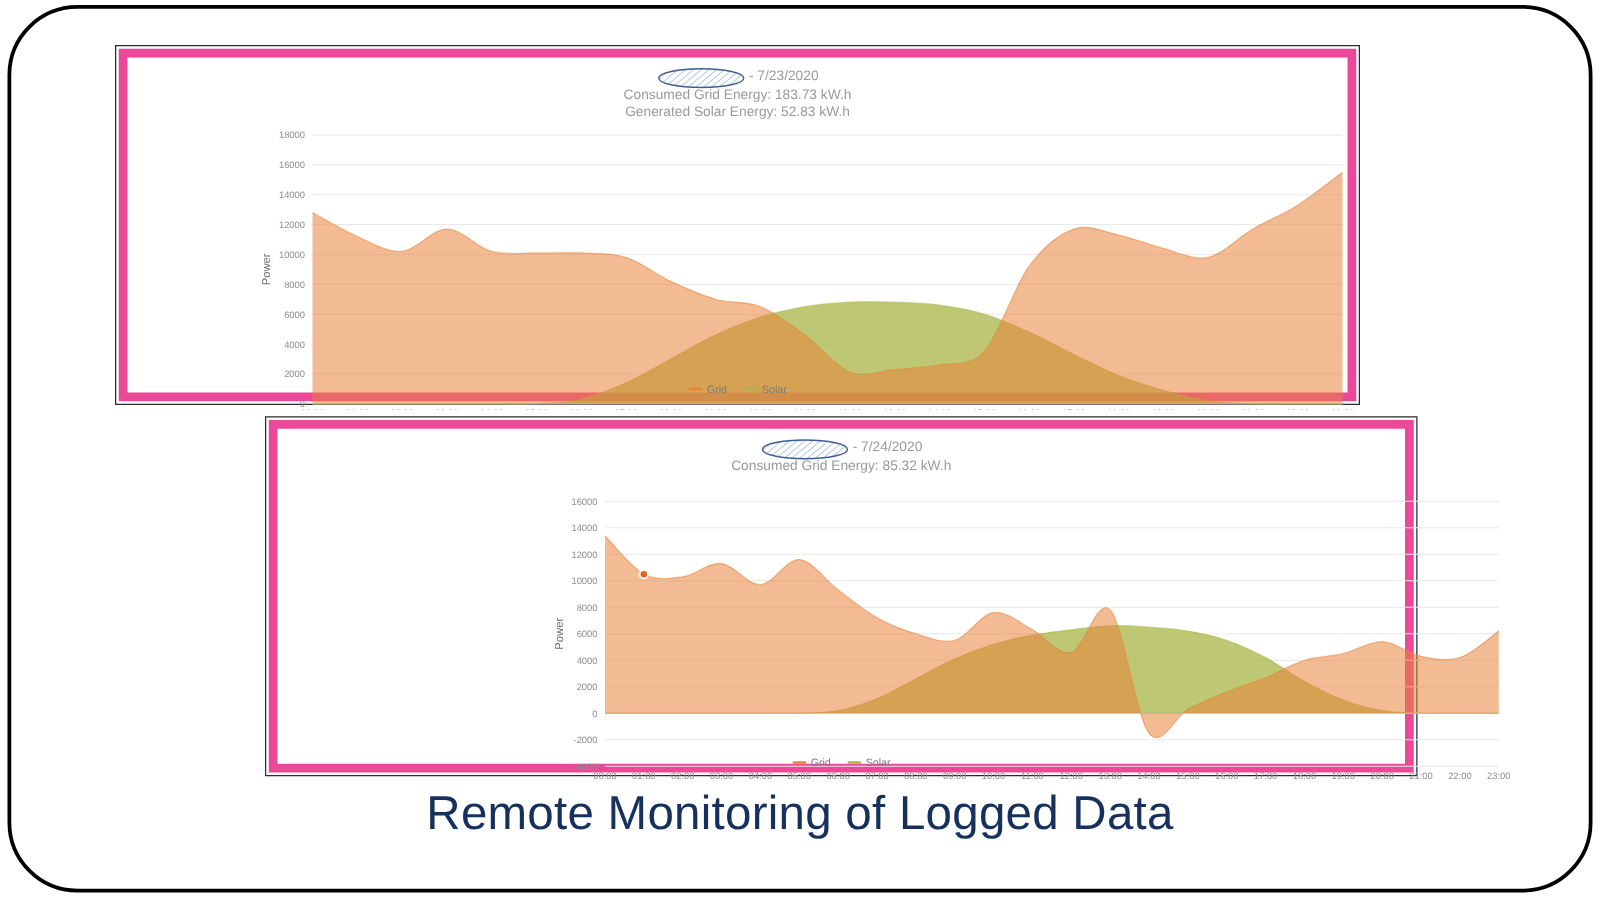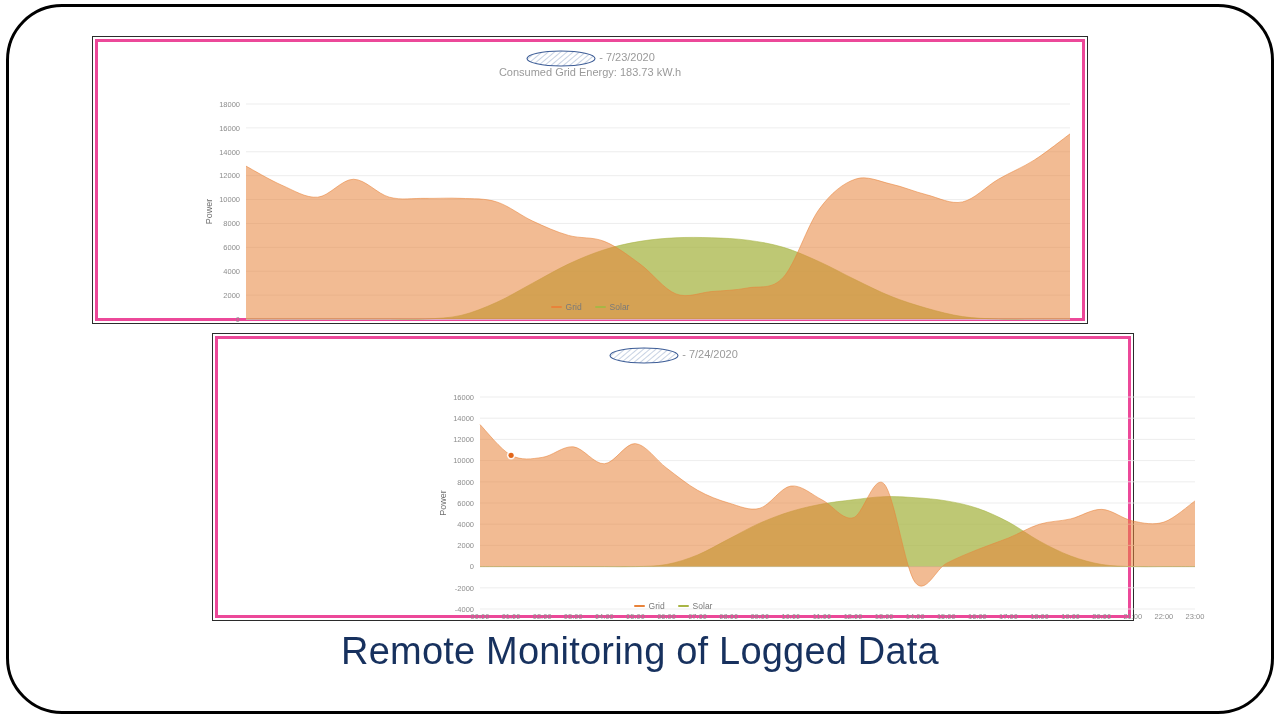--- a/index.html
+++ b/index.html
@@ -30,21 +30,21 @@
     border: 3px solid #000000;
     border-radius: 56px;
     background: #ffffff;
     pointer-events: none;
   }
   
   .panel {
     position: absolute;
     box-sizing: border-box;
     background: #ffffff;
-    border: 3px solid #ec4899;
+    border: 7px solid #ec4899;
     outline: 1px solid #2b2b2b;
     outline-offset: 2px;
   }
   #panel-1 {
     left: 95px;
     top: 39px;
     width: 990px;
     height: 282px;
   }
   #panel-2 {
@@ -159,20 +159,21 @@
               <pattern id="hatch1" width="4" height="4" patternTransform="rotate(50)" patternUnits="userSpaceOnUse">
                 <line x1="0" y1="0" x2="0" y2="4" stroke="#8fa5c8" stroke-width="1"></line>
               </pattern>
             </defs>
             <ellipse cx="36" cy="8.5" rx="34" ry="7.5" fill="url(#hatch1)" stroke="#3c5c96" stroke-width="1.1"></ellipse>
           </svg>
         </span>
         <span class="header-date">- 7/23/2020</span>
       </div>
       <div>Consumed Grid Energy: 183.73 kW.h</div>
+      <div>Generated Solar Energy: 52.83 kW.h</div>
     </div>
     <svg class="chart-svg" id="svg-1" width="990" height="282">
         <line x1="148" y1="277" x2="972" y2="277" class="gridline"></line>
         <text x="142" y="279.8" class="axis-text axis-text-y">0</text>
         <line x1="148" y1="253.11111111111111" x2="972" y2="253.11111111111111" class="gridline"></line>
         <text x="142" y="255.91111111111113" class="axis-text axis-text-y">2000</text>
         <line x1="148" y1="229.22222222222223" x2="972" y2="229.22222222222223" class="gridline"></line>
         <text x="142" y="232.02222222222224" class="axis-text axis-text-y">4000</text>
         <line x1="148" y1="205.33333333333334" x2="972" y2="205.33333333333334" class="gridline"></line>
         <text x="142" y="208.13333333333335" class="axis-text axis-text-y">6000</text>
@@ -239,20 +240,21 @@
             <defs>
               <pattern id="hatch2" width="4" height="4" patternTransform="rotate(50)" patternUnits="userSpaceOnUse">
                 <line x1="0" y1="0" x2="0" y2="4" stroke="#8fa5c8" stroke-width="1"></line>
               </pattern>
             </defs>
             <ellipse cx="36" cy="8.5" rx="34" ry="7.5" fill="url(#hatch2)" stroke="#3c5c96" stroke-width="1.1"></ellipse>
           </svg>
         </span>
         <span class="header-date">- 7/24/2020</span>
       </div>
+      <div>Consumed Grid Energy: 85.32 kW.h</div>
     </div>
     <svg class="chart-svg" id="svg-2" width="988" height="282">
         <line x1="262" y1="270" x2="977" y2="270" class="gridline"></line>
         <text x="256" y="272.8" class="axis-text axis-text-y">-4000</text>
         <line x1="262" y1="248.8" x2="977" y2="248.8" class="gridline"></line>
         <text x="256" y="251.60000000000002" class="axis-text axis-text-y">-2000</text>
         <line x1="262" y1="227.6" x2="977" y2="227.6" class="gridline"></line>
         <text x="256" y="230.4" class="axis-text axis-text-y">0</text>
         <line x1="262" y1="206.4" x2="977" y2="206.4" class="gridline"></line>
         <text x="256" y="209.20000000000002" class="axis-text axis-text-y">2000</text>

